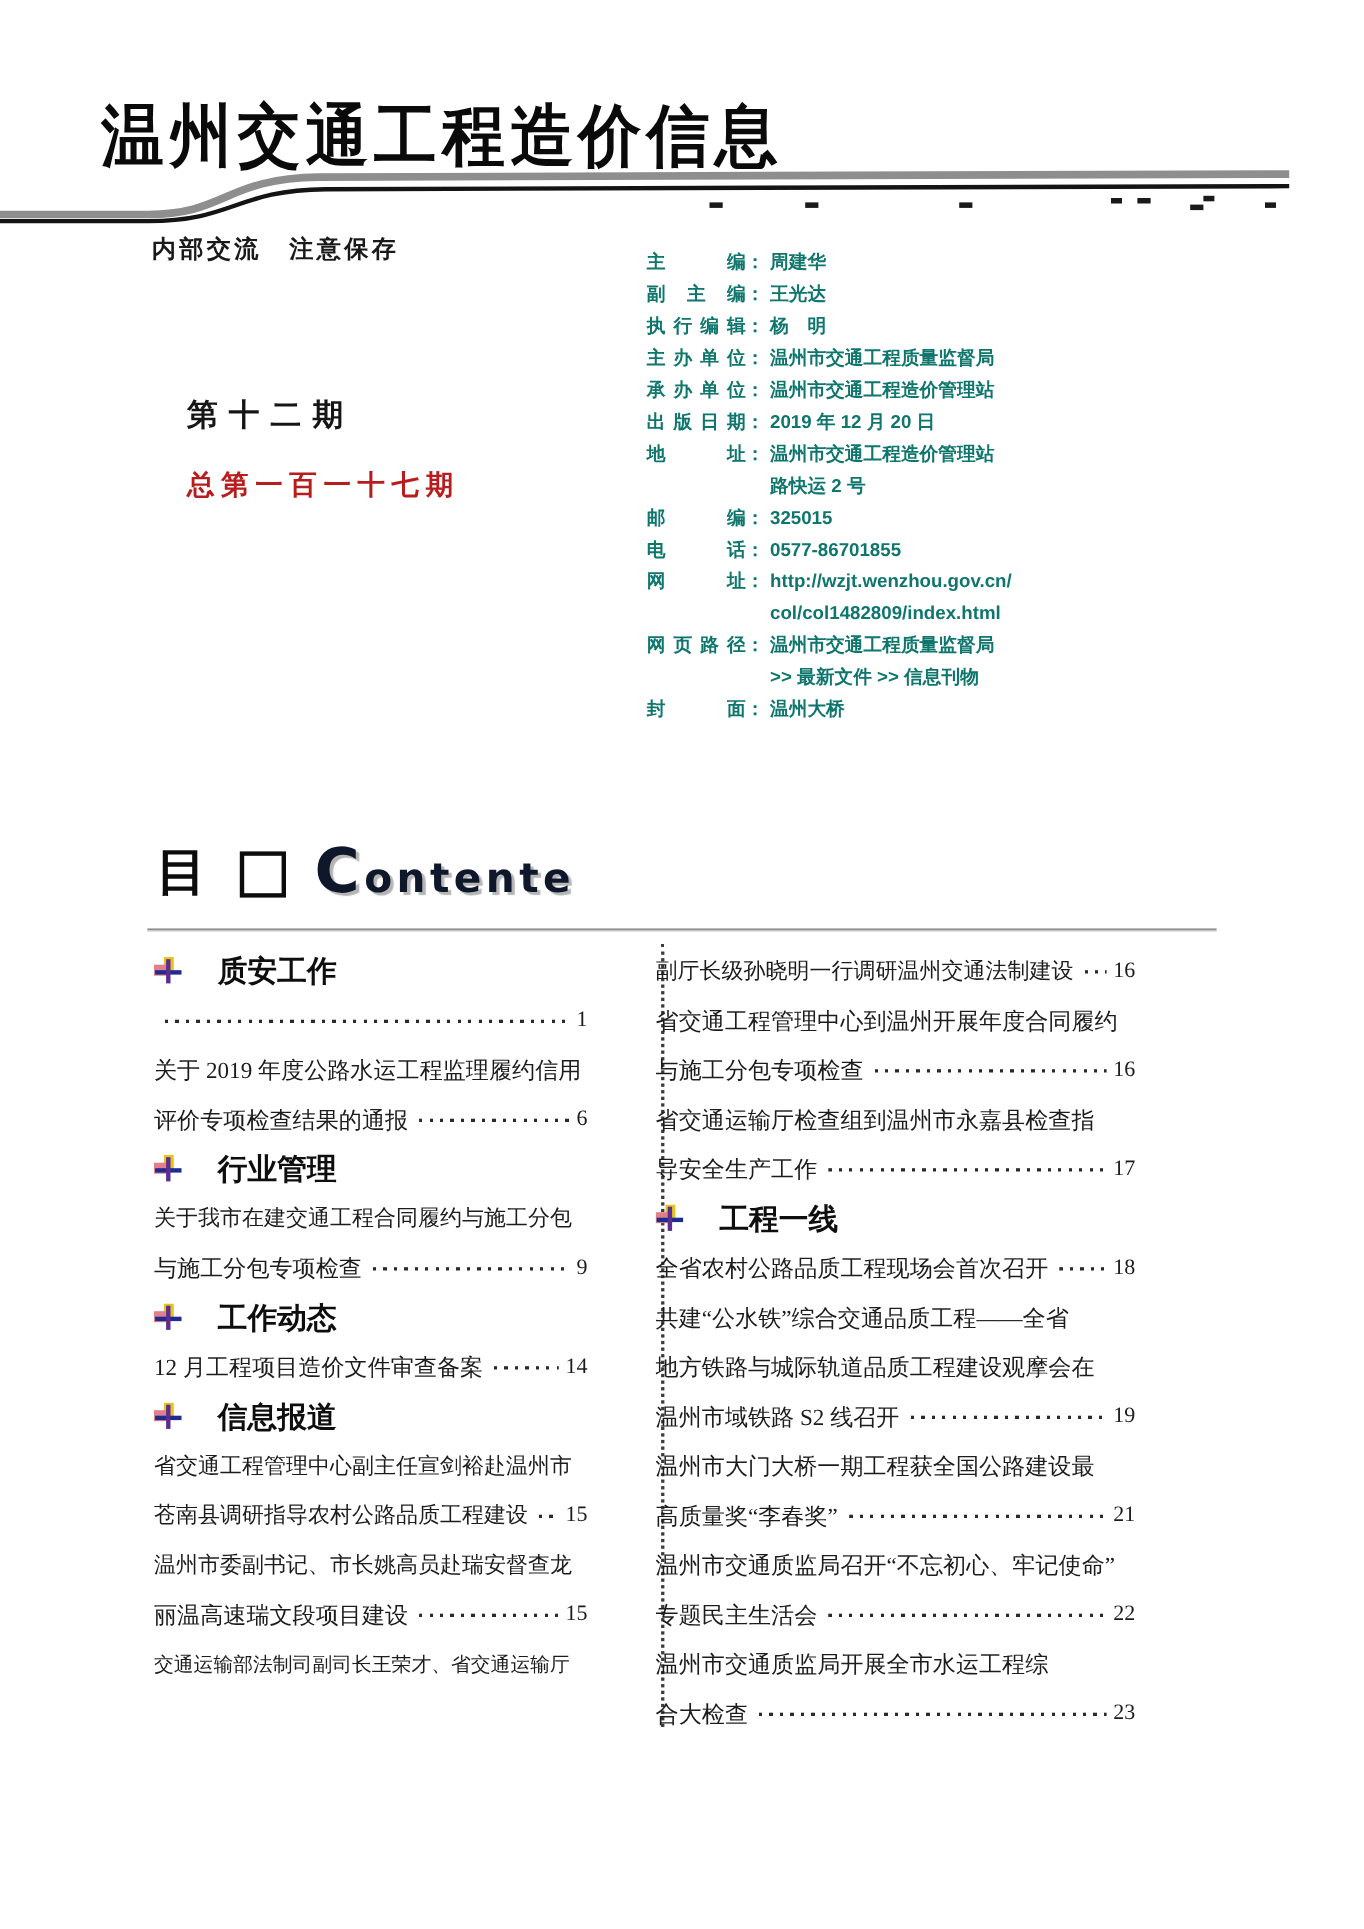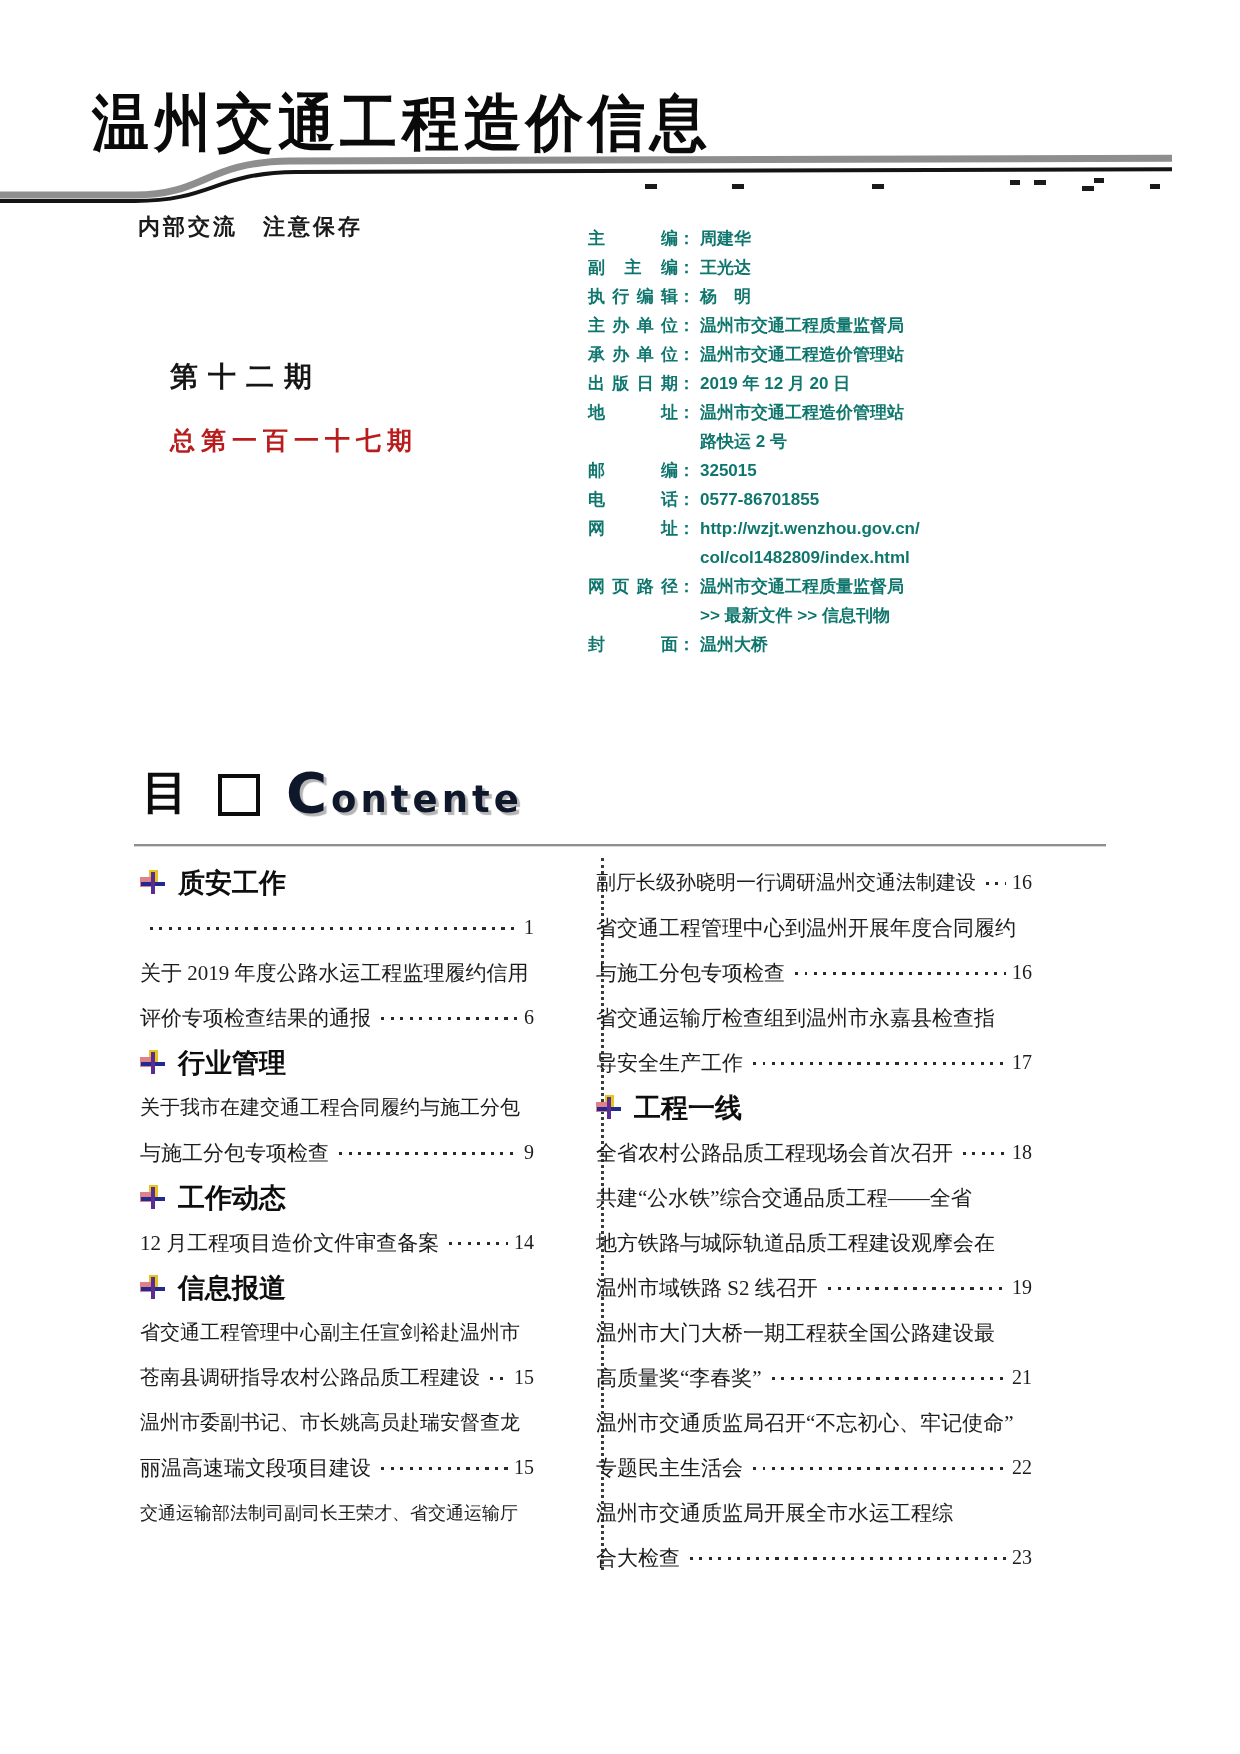--- a/index.html
+++ b/index.html
@@ -38,21 +38,21 @@
   .en-rest{font-size:37px;}
   .head-rule{position:absolute;left:134px;top:844px;width:972px;height:0;
     border-top:2px solid #8f8f8f;border-bottom:1px solid #d7d7d7;}
 
   
   .col-divider{position:absolute;left:601px;top:858px;height:712px;width:0;
     border-left:3px dotted #3c3c3c;}
   .toc-col{position:absolute;top:860px;}
   .toc-left{left:140px;width:394px;}
   .toc-right{left:596px;width:436px;}
-  .section-head{height:45px;display:flex;align-items:center;gap:12px;
+  .section-head{height:45px;display:flex;align-items:center;gap:32px;
     font-family:"Liberation Sans",sans-serif;font-size:27px;font-weight:700;color:#0e0e0e;}
   .bullet{flex:0 0 auto;}
   .toc-line{height:45px;display:flex;align-items:center;font-size:21px;color:#1c1c1c;}
   .toc-line .t{flex:0 1 auto;min-width:0;overflow:hidden;white-space:nowrap;}
   .toc-line .dots{flex:1 1 12px;height:3px;margin:2px 6px 0 10px;align-self:center;
     background:repeating-linear-gradient(90deg,#2a2a2a 0 3px,transparent 3px 9.5px);}
   .toc-line .pg{flex:0 0 auto;font-size:20px;}
 </style>
 </head>
 <body>

